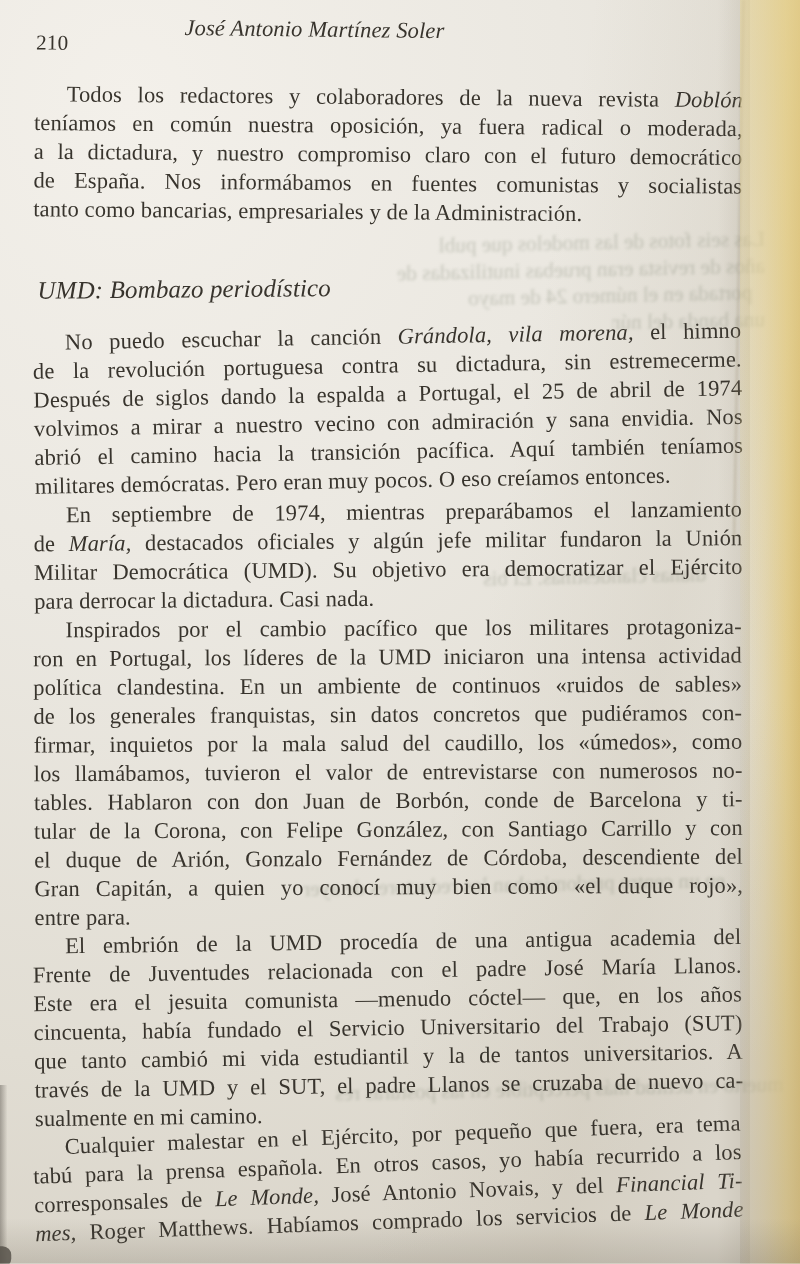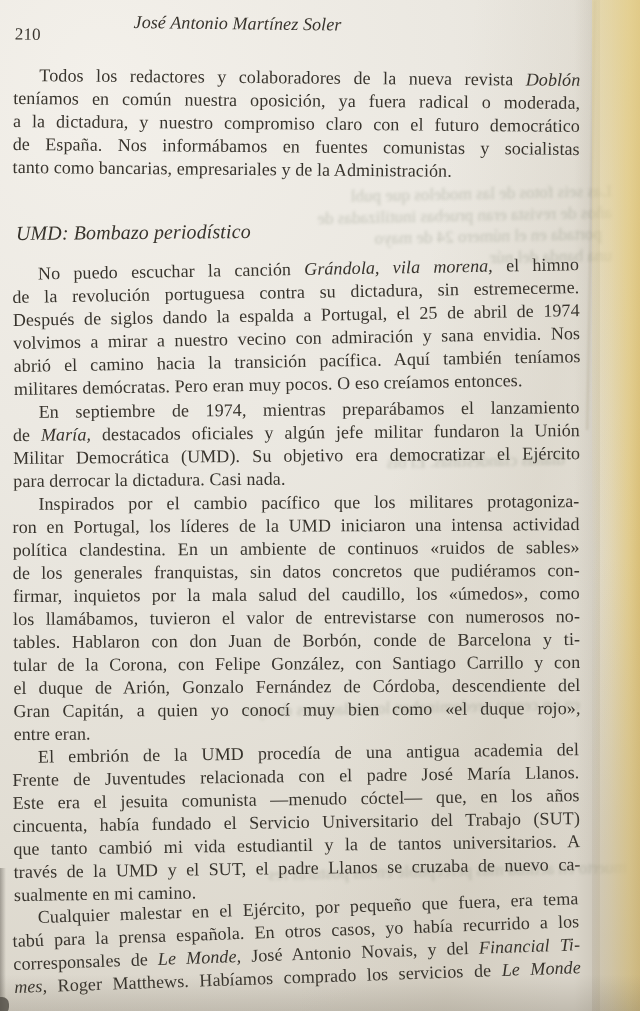--- a/index.html
+++ b/index.html
@@ -38,21 +38,21 @@
   .left-shadow{
     position:absolute;left:0;top:868px;width:6px;height:143px;
     background:linear-gradient(90deg, rgba(58,53,46,0.38), rgba(58,53,46,0));
   }
   .corner-blob{
     position:absolute;left:0;bottom:-3px;width:9px;height:17px;
     background:#57534b;border-radius:0 7px 7px 0;filter:blur(0.6px);opacity:0.85;
   }
 
   .content{
-    position:absolute;left:13px;top:0;width:567px;
+    position:absolute;left:27px;top:0;width:567px;
     color:var(--ink);font-size:18px;line-height:23px;letter-spacing:0.1px;
     filter:blur(0.22px);
   }
   .header-row{position:relative;height:34px;margin-top:13px;}
   .page-number{position:absolute;left:2px;top:13px;font-size:17px;}
   .running-header{
     width:100%;box-sizing:border-box;padding-right:118px;
     text-align:center;font-style:italic;font-size:18px;
   }
   .para{transform-origin:0 50%;}
@@ -117,21 +117,21 @@
           <div class="line indent"><span>Inspirados por el cambio pacífico que los militares protagoniza-</span></div>
           <div class="line"><span>ron en Portugal, los líderes de la UMD iniciaron una intensa actividad</span></div>
           <div class="line"><span>política clandestina. En un ambiente de continuos «ruidos de sables»</span></div>
           <div class="line"><span>de los generales franquistas, sin datos concretos que pudiéramos con-</span></div>
           <div class="line"><span>firmar, inquietos por la mala salud del caudillo, los «úmedos», como</span></div>
           <div class="line"><span>los llamábamos, tuvieron el valor de entrevistarse con numerosos no-</span></div>
           <div class="line"><span>tables. Hablaron con don Juan de Borbón, conde de Barcelona y ti-</span></div>
           <div class="line"><span>tular de la Corona, con Felipe González, con Santiago Carrillo y con</span></div>
           <div class="line"><span>el duque de Arión, Gonzalo Fernández de Córdoba, descendiente del</span></div>
           <div class="line"><span>Gran Capitán, a quien yo conocí muy bien como «el duque rojo»,</span></div>
-          <div class="line last"><span>entre eran.</span></div>
+          <div class="line last"><span>entre para.</span></div>
         </div>
         <div class="para" style="transform: rotate(-0.8deg); margin-top: 0px;">
           <div class="line indent"><span>El embrión de la UMD procedía de una antigua academia del</span></div>
           <div class="line"><span>Frente de Juventudes relacionada con el padre José María Llanos.</span></div>
           <div class="line"><span>Este era el jesuita comunista —menudo cóctel— que, en los años</span></div>
           <div class="line"><span>cincuenta, había fundado el Servicio Universitario del Trabajo (SUT)</span></div>
           <div class="line"><span>que tanto cambió mi vida estudiantil y la de tantos universitarios. A</span></div>
           <div class="line"><span>través de la UMD y el SUT, el padre Llanos se cruzaba de nuevo ca-</span></div>
           <div class="line last"><span>sualmente en mi camino.</span></div>
         </div>

